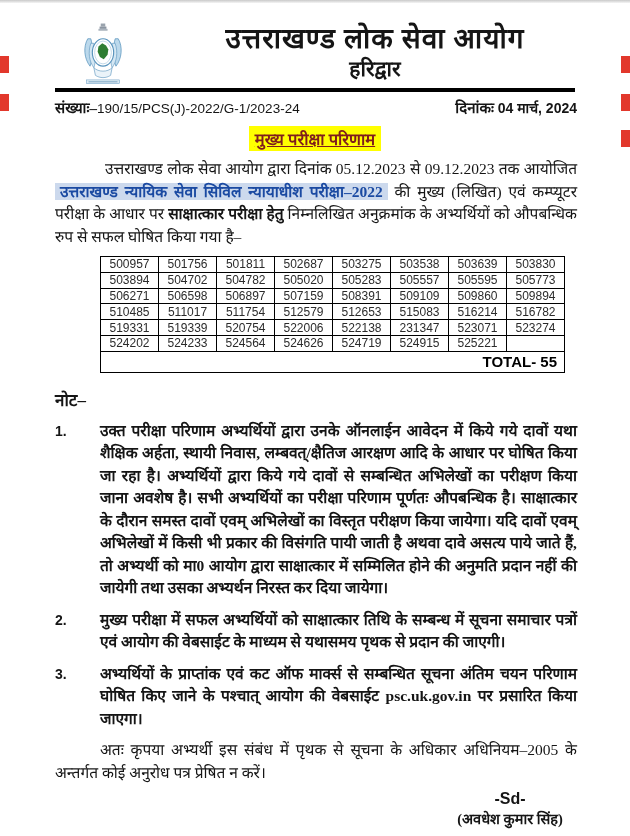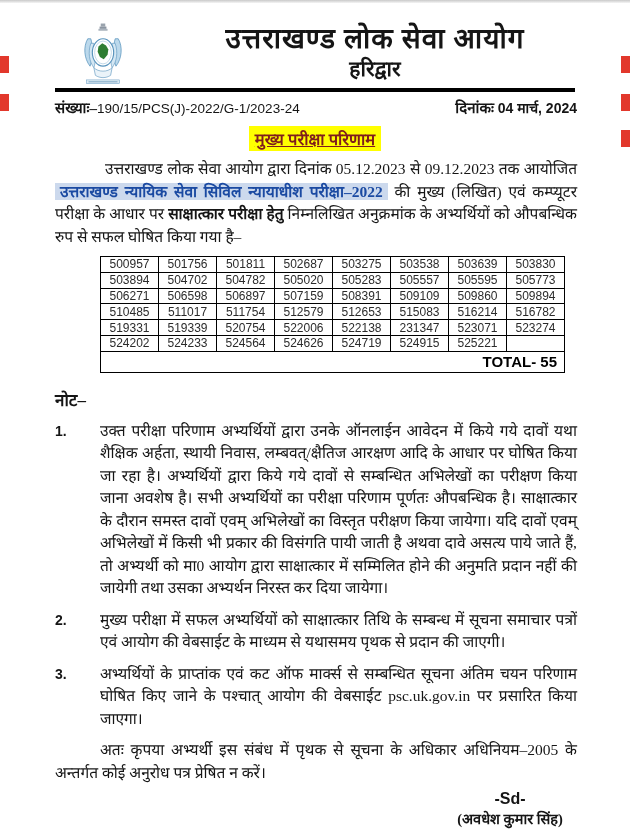--- a/index.html
+++ b/index.html
@@ -48,21 +48,21 @@
     font-family:"Liberation Sans","DejaVu Sans",sans-serif; }
   table.roll-table td { border:1.5px solid #000; width:57px; height:14.8px;
     text-align:center; font-size:12px; color:#2b2b2b; padding:0; }
   table.roll-table tr.total-row td { text-align:right; font-weight:bold;
     font-size:15px; height:20px; padding-right:7px; color:#000; }
 
   .notes-heading { margin:15px 0 0 55px; font-weight:bold; font-size:17px; }
   .note-item { display:flex; margin:9px 53px 0 55px; font-size:15.5px; line-height:22.5px; }
   .note-num { width:45px; flex:none; font-weight:bold;
     font-family:"Liberation Sans","DejaVu Sans",sans-serif; font-size:14px; }
-  .note-text { flex:1; text-align:justify; }
+  .note-text { flex:1; text-align:justify;font-weight:bold; }
 
   .closing { margin:9px 53px 0 55px; font-size:15.5px; line-height:22.5px;
     text-align:justify; text-indent:45px; }
 
   .signature { width:140px; margin:4px 50px 0 auto; text-align:center; font-weight:bold; }
   .sig-sd { font-family:"Liberation Sans","DejaVu Sans",sans-serif; font-size:16px; line-height:21px; }
   .sig-name { font-size:14.5px; line-height:21px; white-space:nowrap; }
 </style>
 </head>
 <body>

